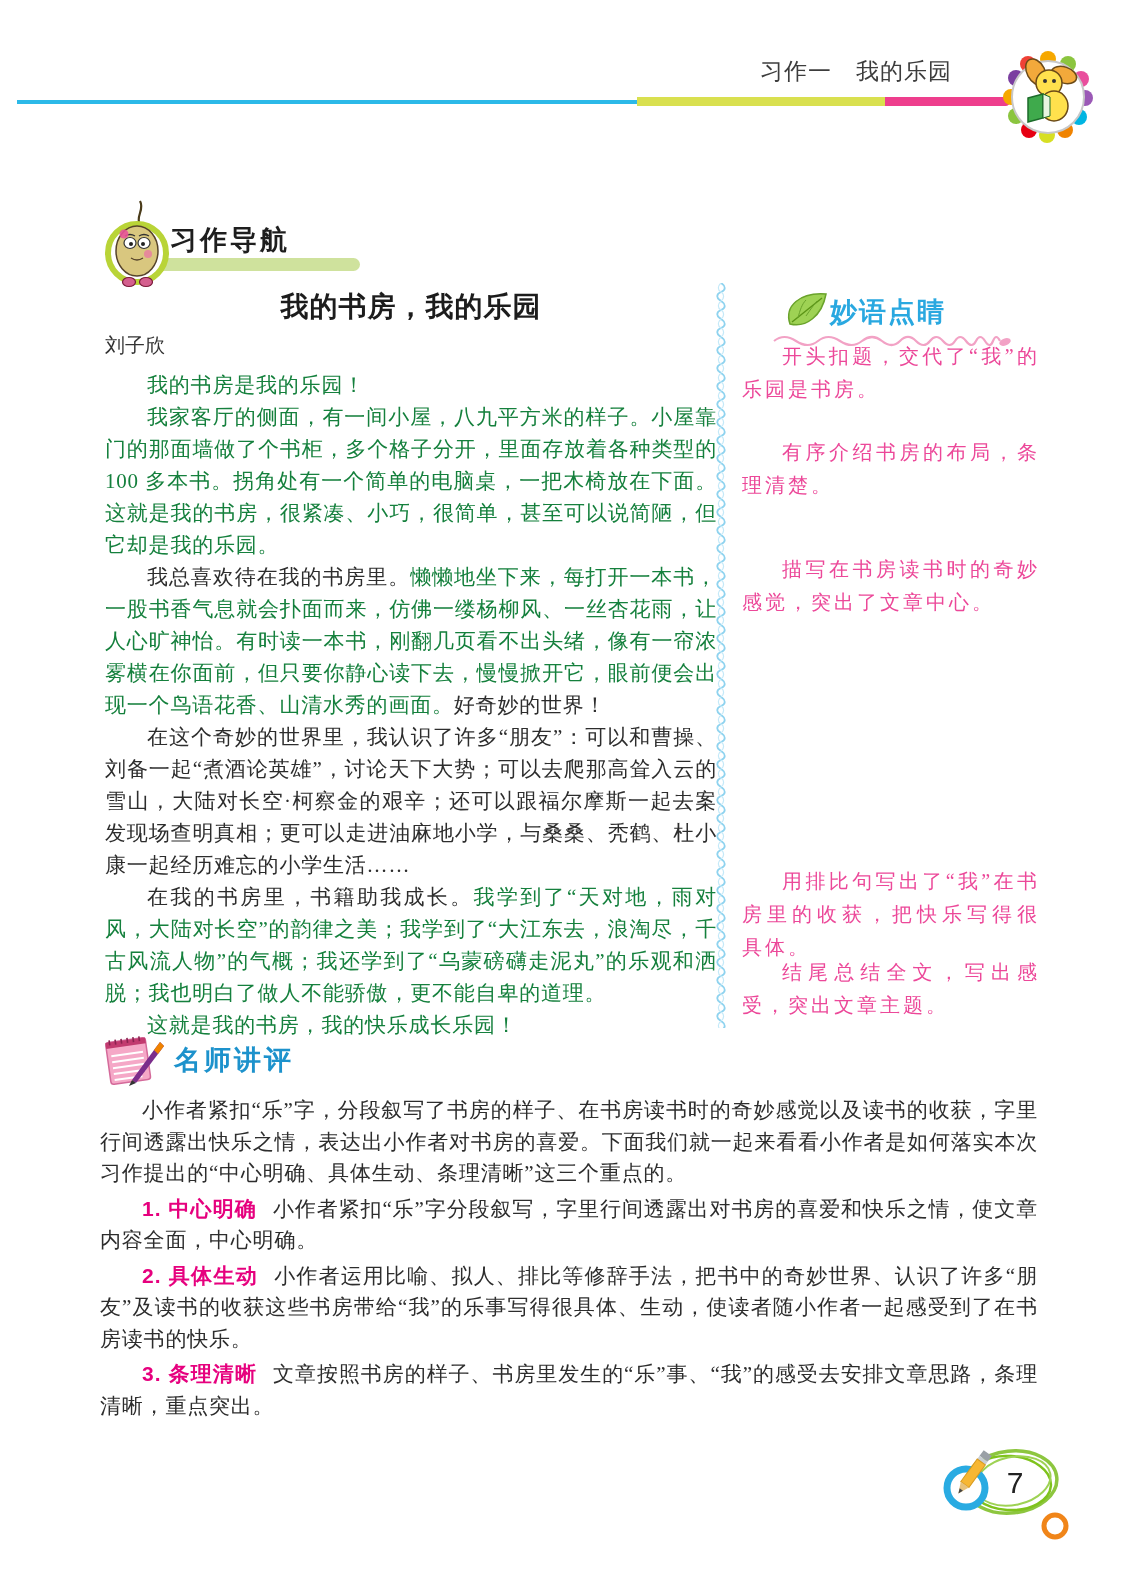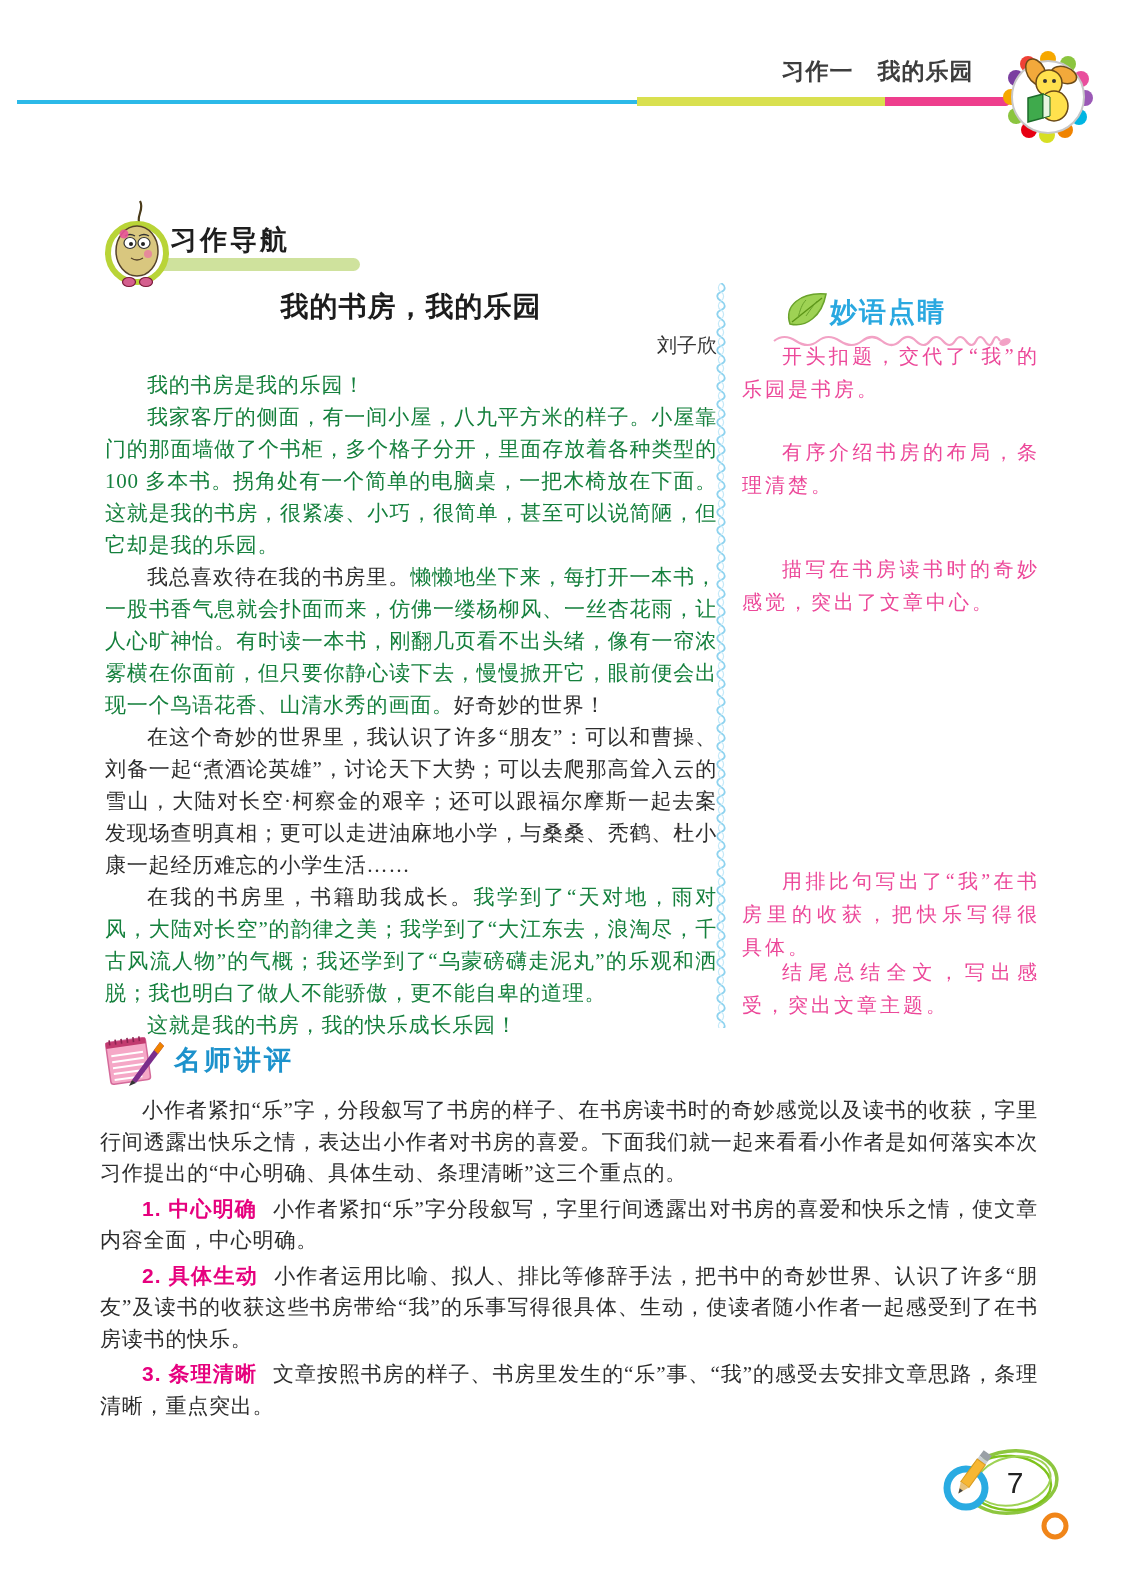--- a/index.html
+++ b/index.html
@@ -1,21 +1,21 @@
 <!DOCTYPE html>
 <html><head>
 <meta charset="utf-8">
 <style>
   html,body{margin:0;padding:0;background:#fff;}
   #page{position:relative;width:1128px;height:1571px;background:#fff;overflow:hidden;
         font-family:"Liberation Serif","DejaVu Serif",serif;color:#2d2d2d;}
 
   
-  .hdr-title{position:absolute;top:56px;left:760px;width:235px;text-align:center;
-             font-family:"Liberation Sans","DejaVu Sans",sans-serif;font-weight:bold;
+  .hdr-title{position:absolute;top:56px;left:760px;width:235px;text-align:left;
+             font-family:"Liberation Sans","DejaVu Sans",sans-serif;font-weight:normal;
              font-size:23px;color:#3d3d3d;letter-spacing:1px;}
   .hdr-line-cyan{position:absolute;left:17px;top:100px;width:620px;height:4px;background:#2cb9e8;}
   .hdr-line-green{position:absolute;left:637px;top:97px;width:248px;height:9px;background:#d9e04f;}
   .hdr-line-pink{position:absolute;left:885px;top:97px;width:125px;height:9px;background:#ee3e8d;border-radius:0 6px 6px 0;}
   .hdr-flower{position:absolute;left:1000px;top:40px;}
 
   
   .sec1{position:absolute;left:100px;top:133px;width:360px;height:62px;}
   .sec1-leaves{position:absolute;left:0;top:2px;}
   .sec1-title{position:absolute;left:56px;top:0;font-family:"Liberation Sans","DejaVu Sans",sans-serif;
@@ -26,21 +26,21 @@
   .sec2{position:absolute;left:100px;top:198px;width:320px;height:95px;}
   .sec2-bar{position:absolute;left:18px;top:60px;width:242px;height:13px;background:#cfe29d;border-radius:8px;}
   .sec2-icon{position:absolute;left:0;top:0;}
   .sec2-title{position:absolute;left:70px;top:24px;font-family:"Liberation Sans","DejaVu Sans",sans-serif;
               font-weight:bold;font-size:27px;color:#1e1e1e;letter-spacing:3px;}
 
   
   .essay{position:absolute;left:105px;top:288px;width:612px;}
   .essay-title{text-align:center;font-family:"Liberation Sans","DejaVu Sans",sans-serif;
                font-weight:bold;font-size:28px;color:#1c1c1c;letter-spacing:1px;}
-  .essay-author{text-align:right;font-size:20px;color:#333;margin-top:6px;margin-bottom:10px;}
+  .essay-author{text-align:left;font-size:20px;color:#333;margin-top:6px;margin-bottom:10px;}
   .essay p{margin:0;font-size:21px;line-height:32px;text-indent:2em;text-align:justify;letter-spacing:0.8px;}
   .t-blue{color:#15803d;}
   .t-black{color:#2d2d2d;}
 
   
   .wave-divider{position:absolute;left:714px;top:283px;}
 
   
   .sidebar{position:absolute;left:742px;top:288px;width:298px;height:740px;}
   .sb-leaf{position:absolute;left:42px;top:0;}

